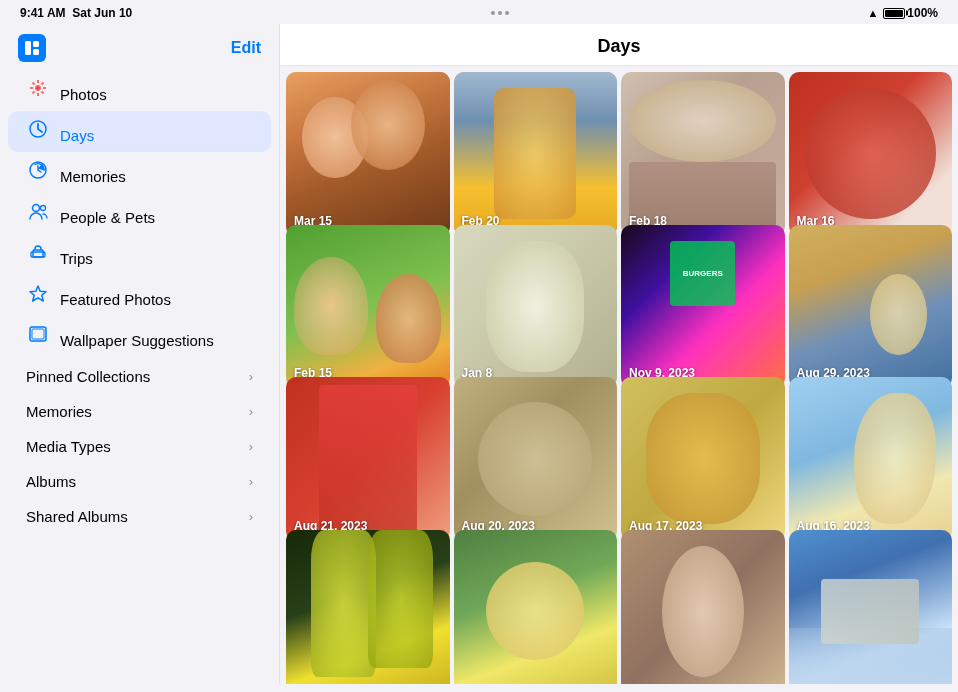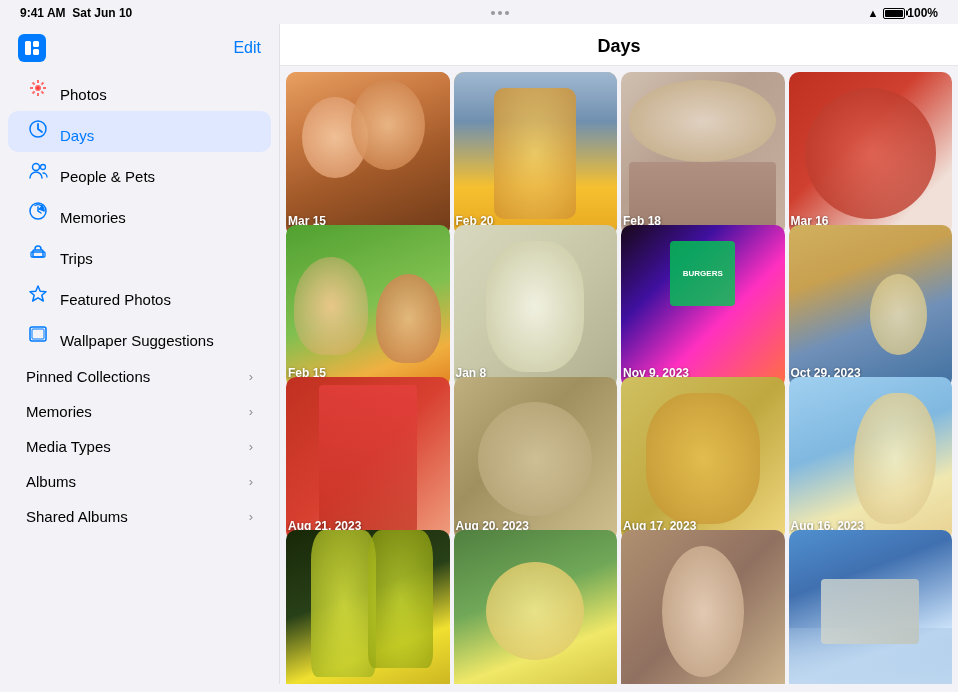--- a/index.html
+++ b/index.html
@@ -60,21 +60,21 @@
     .sidebar-header-icon {
       width: 28px; height: 28px;
       background: #007aff;
       border-radius: 6px;
       display: flex; align-items: center; justify-content: center;
       color: white; font-size: 14px;
     }
     .sidebar-edit-btn {
       color: #007aff;
       font-size: 16px;
-      font-weight: 400;
+      font-weight: 700;
       cursor: pointer;
       background: none; border: none;
     }
 
     .sidebar-section { margin-bottom: 2px; }
     .sidebar-item {
       display: flex;
       align-items: flex-end;
       padding: 8px 18px;
       gap: 10px;
@@ -137,21 +137,21 @@
     }
     .photo-cell-bg {
       width: 100%;
       height: 100%;
       background-size: cover;
       background-position: center;
     }
     .photo-date {
       position: absolute;
       bottom: 8px;
-      left: 2px;
+      left: 8px;
       color: white;
       font-size: 12px;
       font-weight: 600;
       text-shadow: 0 1px 3px rgba(0,0,0,0.6);
     }
 
     
     .photo-1 { background: linear-gradient(135deg, #e8a87c 0%, #c9763e 40%, #8b4513 100%); }
     .photo-2 { background: linear-gradient(135deg, #f0c040 0%, #d4a020 30%, #5b8dd0 70%, #3a5fa0 100%); }
   </style>
@@ -218,44 +218,44 @@
               <circle cx="10" cy="10" r="8" stroke="#007aff" stroke-width="1.5"></circle>
               <polyline points="10,5 10,10 14,13" stroke="#007aff" stroke-width="1.8" stroke-linecap="round"></polyline>
             </svg>
         </span>
         <span class="sidebar-item-label">Days</span>
       </div>
 
       <div class="sidebar-item">
         <span class="sidebar-item-icon">
           <svg width="20" height="20" viewBox="0 0 20 20" fill="none">
+              <circle cx="10" cy="10" r="8" stroke="#007aff" stroke-width="1.5"></circle>
+              <path d="M10 6v4l3 2" stroke="#007aff" stroke-width="1.5" stroke-linecap="round"></path>
+              <path d="M7 4.5A6 6 0 0 1 16 10" stroke="#007aff" stroke-width="1.3" stroke-linecap="round"></path>
+              <polyline points="14,4 16,10 10.5,8" stroke="#007aff" stroke-width="1.2" fill="#007aff" stroke-linejoin="round"></polyline>
+            </svg>
+        </span>
+        <span class="sidebar-item-label">Memories</span>
+      </div>
+
+      <div class="sidebar-item">
+        <span class="sidebar-item-icon">
+          <svg width="20" height="20" viewBox="0 0 20 20" fill="none">
               <circle cx="8" cy="7" r="3.5" stroke="#007aff" stroke-width="1.5"></circle>
               <path d="M2 18c0-3.3 2.7-6 6-6s6 2.7 6 6" stroke="#007aff" stroke-width="1.5" stroke-linecap="round"></path>
               <circle cx="15" cy="7" r="2.5" stroke="#007aff" stroke-width="1.3"></circle>
               <path d="M15 13c2.2 0 4 1.8 4 4" stroke="#007aff" stroke-width="1.3" stroke-linecap="round"></path>
             </svg>
         </span>
         <span class="sidebar-item-label">People &amp; Pets</span>
       </div>
 
       <div class="sidebar-item">
         <span class="sidebar-item-icon">
           <svg width="20" height="20" viewBox="0 0 20 20" fill="none">
-              <circle cx="10" cy="10" r="8" stroke="#007aff" stroke-width="1.5"></circle>
-              <path d="M10 6v4l3 2" stroke="#007aff" stroke-width="1.5" stroke-linecap="round"></path>
-              <path d="M7 4.5A6 6 0 0 1 16 10" stroke="#007aff" stroke-width="1.3" stroke-linecap="round"></path>
-              <polyline points="14,4 16,10 10.5,8" stroke="#007aff" stroke-width="1.2" fill="#007aff" stroke-linejoin="round"></polyline>
-            </svg>
-        </span>
-        <span class="sidebar-item-label">Memories</span>
-      </div>
-
-      <div class="sidebar-item">
-        <span class="sidebar-item-icon">
-          <svg width="20" height="20" viewBox="0 0 20 20" fill="none">
               <rect x="5" y="8" width="10" height="7" rx="1" stroke="#007aff" stroke-width="1.5"></rect>
               <path d="M7 8V7a3 3 0 0 1 6 0v1" stroke="#007aff" stroke-width="1.5"></path>
               <rect x="3" y="10" width="14" height="5" rx="1" stroke="#007aff" stroke-width="1.3"></rect>
             </svg>
         </span>
         <span class="sidebar-item-label">Trips</span>
       </div>
 
       <div class="sidebar-item">
         <span class="sidebar-item-icon">
@@ -353,21 +353,21 @@
           <div style="position:absolute;top:10%;left:30%;width:40%;height:40%;background:rgba(0,200,80,0.8);border-radius:4px;display:flex;align-items:center;justify-content:center">
             <div style="color:white;font-size:8px;font-weight:bold;text-align:center">BURGERS</div>
           </div>
         </div>
         <span class="photo-date">Nov 9, 2023</span>
       </div>
       <div class="photo-cell">
         <div class="photo-cell-bg" style="background:linear-gradient(160deg,#d0b060 0%,#c8a050 30%,#7090b8 60%,#4070a0 100%)">
           <div style="position:absolute;bottom:20%;right:15%;width:35%;height:50%;background:radial-gradient(ellipse,#f0e0b0,#d0c080);border-radius:50%;opacity:0.8"></div>
         </div>
-        <span class="photo-date">Oct 29, 2023</span>
+        <span class="photo-date">Aug 29, 2023</span>
       </div>
 
       <div class="photo-cell">
         <div class="photo-cell-bg" style="background:linear-gradient(135deg,#c03020 0%,#d84030 50%,#f0a080 100%)">
           <div style="position:absolute;top:5%;left:20%;width:60%;height:90%;background:linear-gradient(180deg,#e84040,#c03020);border-radius:4px;opacity:0.7"></div>
         </div>
         <span class="photo-date">Aug 21, 2023</span>
       </div>
       <div class="photo-cell">
         <div class="photo-cell-bg" style="background:linear-gradient(135deg,#c0b080 0%,#a09060 40%,#d0c090 100%)">

